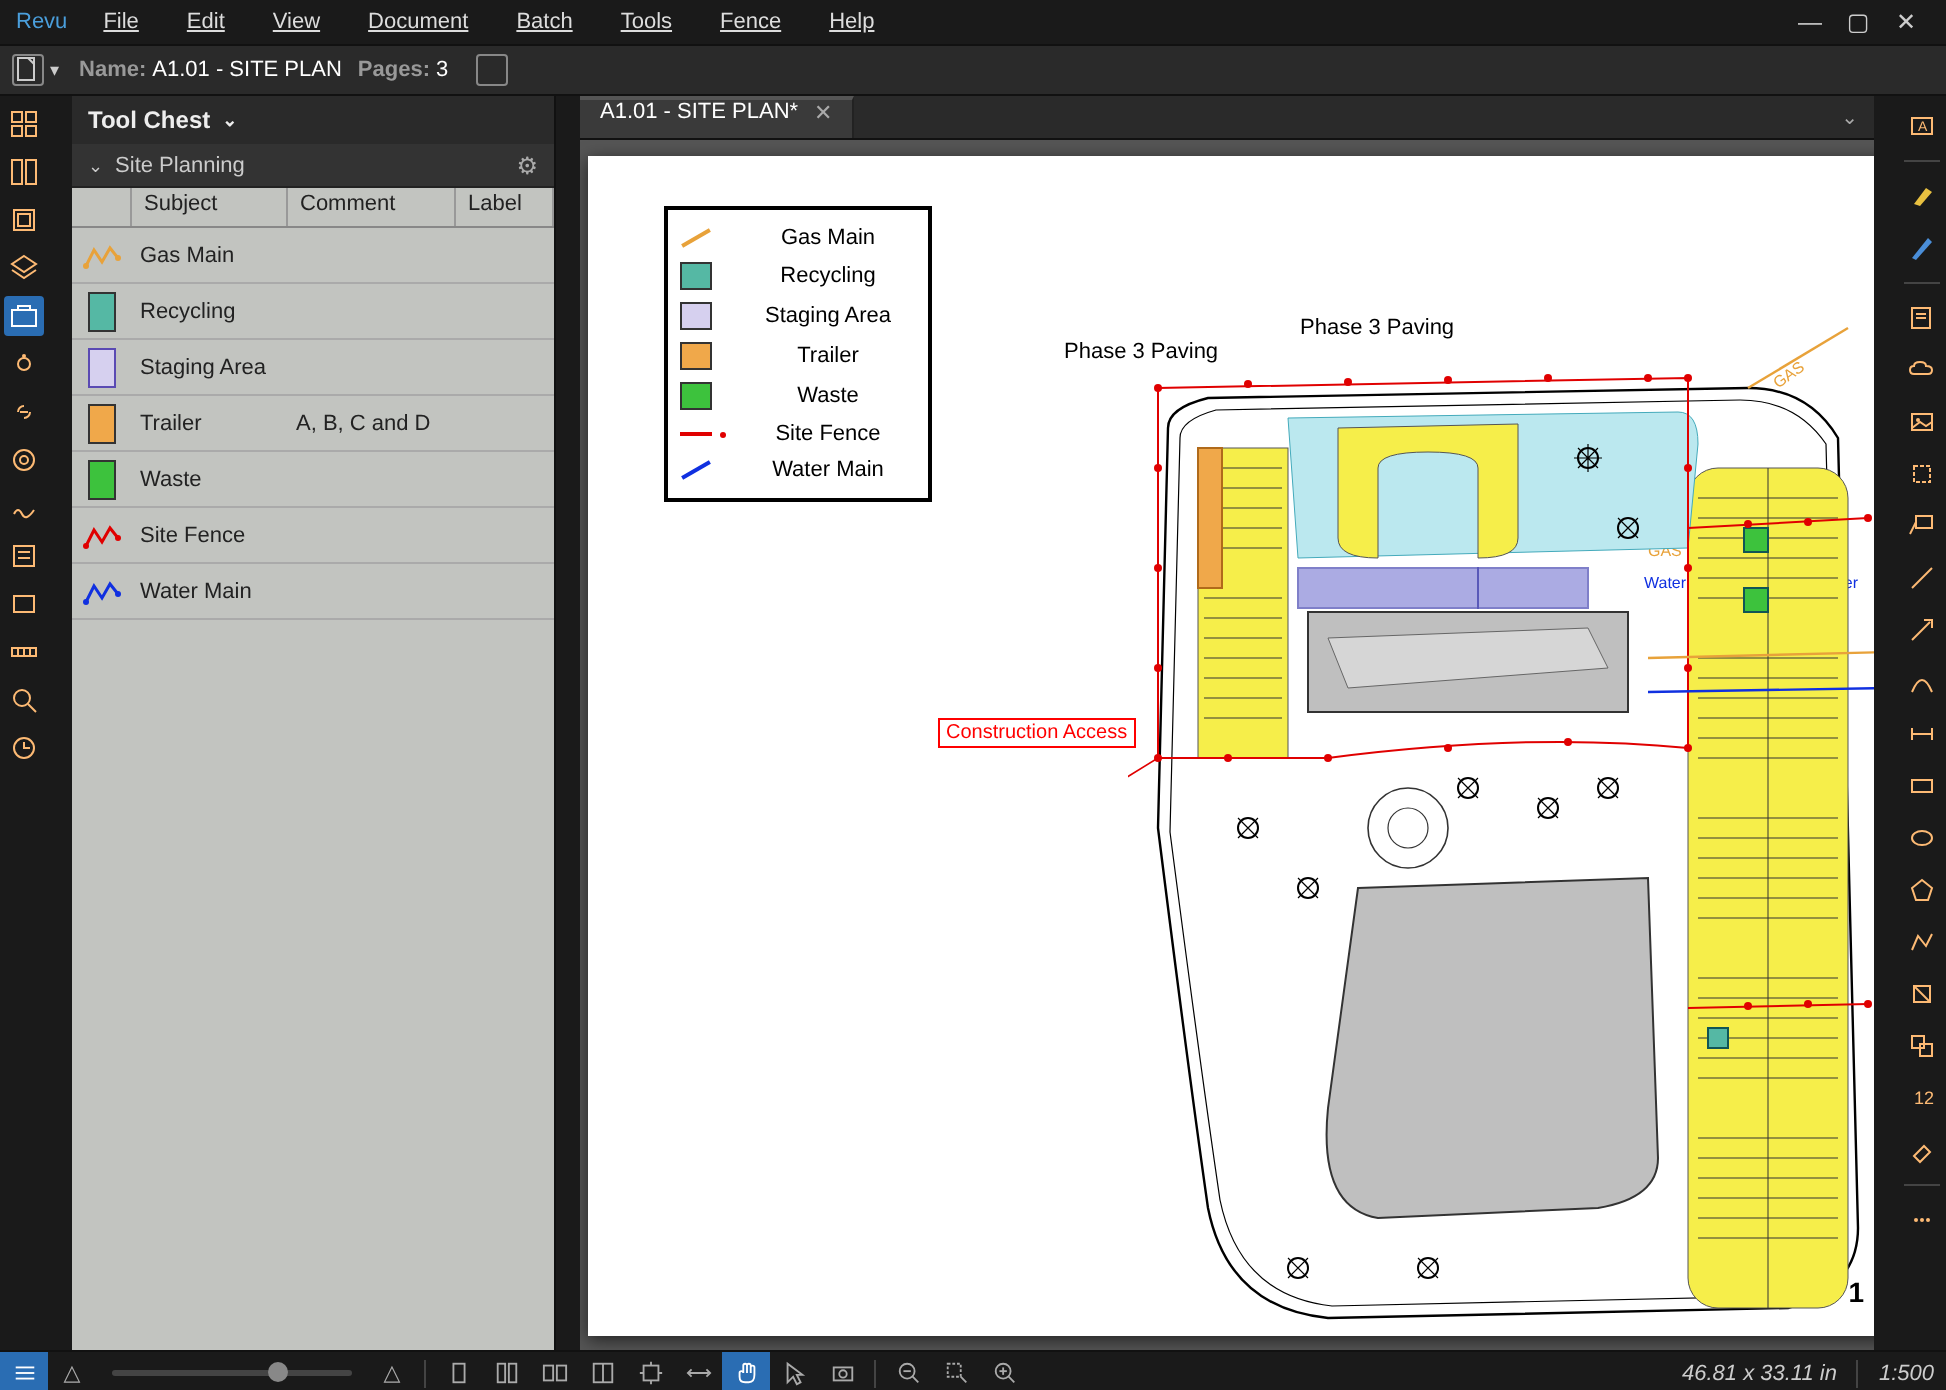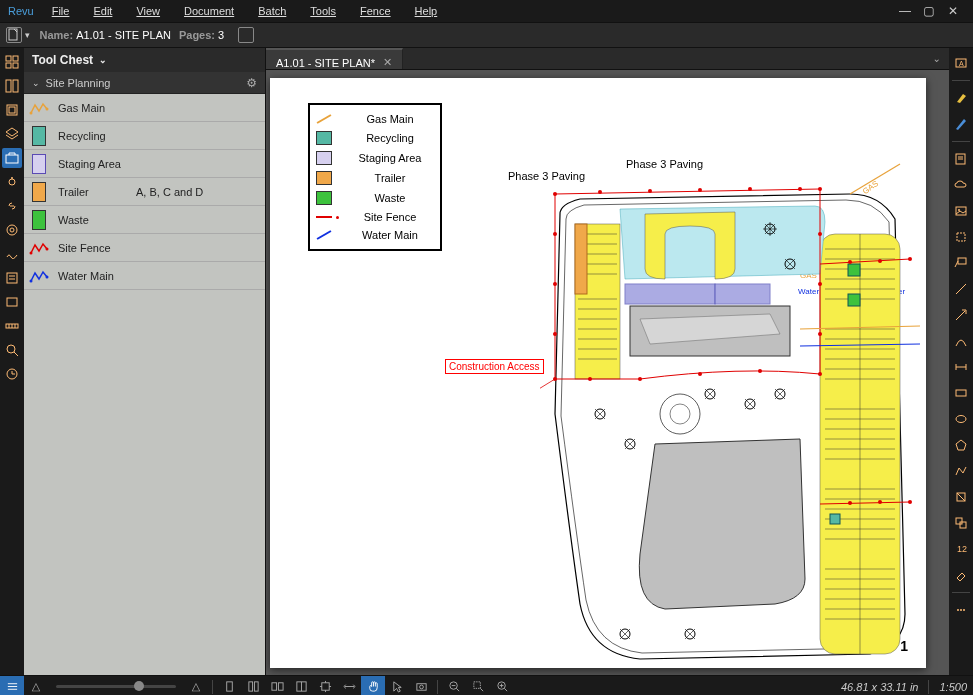--- a/index.html
+++ b/index.html
@@ -11,21 +11,21 @@
 .menubar .spacer { flex: 1; }
 .menubar .win-btn { width: 24px; text-align: center; color: #ccc; cursor: pointer; font-size: 12px; }
 
 .infobar { height: 26px; background: #2a2a2a; border-top: 1px solid #111; border-bottom: 1px solid #111; display: flex; align-items: center; padding: 0 6px; font-size: 11px; color: #ccc; }
 .infobar .doc-icon { width: 16px; height: 16px; border: 1px solid #888; border-radius: 2px; margin-right: 3px; display:flex; align-items:center; justify-content:center; }
 .infobar .dd { margin-right: 10px; font-size: 9px; }
 .infobar .lbl { color: #999; margin-right: 3px; font-weight: 600;}
 .infobar .val { color: #fff; margin-right: 8px; }
 .infobar .doc-icon2 { width: 16px; height: 16px; border: 1px solid #888; border-radius: 2px; margin-left: 6px; }
 
-.main { display: flex; height: 627px; }
+.main { display: flex; height: 627px; gap: 12px; }
 
 .left-rail { width: 24px; background: #1a1a1a; display: flex; flex-direction: column; align-items: center; padding-top: 4px; gap: 4px; }
 .rail-btn { width: 20px; height: 20px; display: flex; align-items: center; justify-content: center; border-radius: 2px; color: #fdba74; cursor: pointer; }
 .rail-btn.active { background: #2a6db3; color: #fff; }
 .rail-btn svg { width: 14px; height: 14px; }
 
 .panel { width: 242px; background: #333; display: flex; flex-direction: column; border-right: 1px solid #111; }
 .panel-title { height: 24px; background: #2a2a2a; display: flex; align-items: center; padding: 0 8px; font-size: 12px; font-weight: 600; color: #eee; }
 .panel-title .chev { margin-left: 6px; font-size: 9px; }
 .panel-sub { height: 22px; background: #333; display: flex; align-items: center; padding: 0 8px; font-size: 11px; color: #ccc; border-bottom: 1px solid #222; }
@@ -42,21 +42,21 @@
 .grid-row { height: 28px; display: flex; align-items: center; font-size: 11px; color: #222; border-bottom: 1px solid #aaa; }
 .grid-row .col-icon { width: 30px; display: flex; align-items: center; justify-content: center; }
 .grid-row .col-subj { width: 78px; padding-left: 4px; }
 .grid-row .col-comm { width: 84px; padding-left: 4px; }
 .grid-row .col-label { flex: 1; padding-left: 4px; }
 .swatch { width: 14px; height: 20px; border: 1px solid #333; }
 .poly-icon { width: 20px; height: 16px; }
 
 .content { flex: 1; display: flex; flex-direction: column; background: #555; }
 .tabbar { height: 22px; background: #2a2a2a; display: flex; align-items: center; border-bottom: 1px solid #111; }
-.tab { height: 100%; padding: 0 10px; background: #3a3a3a; display: flex; align-items: flex-end; font-size: 11px; color: #fff; border-right: 1px solid #222; border-top: 2px solid #555; }
+.tab { height: 100%; padding: 0 10px; background: #3a3a3a; display: flex; align-items: flex-start; font-size: 11px; color: #fff; border-right: 1px solid #222; border-top: 2px solid #555; }
 .tab .close { margin-left: 8px; font-size: 11px; color: #aaa; }
 .tabbar .spacer { flex: 1; }
 .tabbar .dd { padding: 0 8px; color: #aaa; font-size: 10px; }
 .canvas-wrap { flex: 1; background: #555; overflow: hidden; position: relative; }
 .page { position: absolute; left: 4px; top: 8px; width: 656px; height: 590px; background: #fff; box-shadow: 0 2px 8px rgba(0,0,0,0.6); }
 
 .legend-box { position: absolute; left: 38px; top: 25px; width: 134px; border: 2px solid #000; background: #fff; padding: 8px 6px; }
 .legend-row { display: flex; align-items: center; font-size: 11px; color: #000; margin-bottom: 6px; }
 .legend-row .sw { width: 16px; height: 14px; margin-right: 14px; border: 1px solid #333; flex:none; }
 .legend-row .line { width: 16px; height: 2px; margin-right: 14px; flex:none; }
@@ -211,20 +211,26 @@
   <div class="panel">
     <div class="panel-title">
       <span>Tool Chest</span>
       <span class="chev">⌄</span>
     </div>
     <div class="panel-sub">
       <span class="arrow">⌄</span>
       <span>Site Planning</span>
       <span class="spacer"></span>
       <span class="gear">⚙</span>
+    </div>
+    <div class="grid-head">
+      <div class="col-icon"></div>
+      <div class="col-subj">Subject</div>
+      <div class="col-comm">Comment</div>
+      <div class="col-label">Label</div>
     </div>
     <div class="grid-body">
       <div class="grid-row">
         <div class="col-icon">
             <svg class="poly-icon" viewBox="0 0 20 16">
               <path d="M2 13 L6 5 L10 11 L14 4 L18 9" stroke="#e8a23a" fill="none" stroke-width="1.5"></path>
               <circle cx="2" cy="13" r="1.5" fill="#e8a23a"></circle>
               <circle cx="18" cy="9" r="1.5" fill="#e8a23a"></circle>
             </svg>
           </div>

